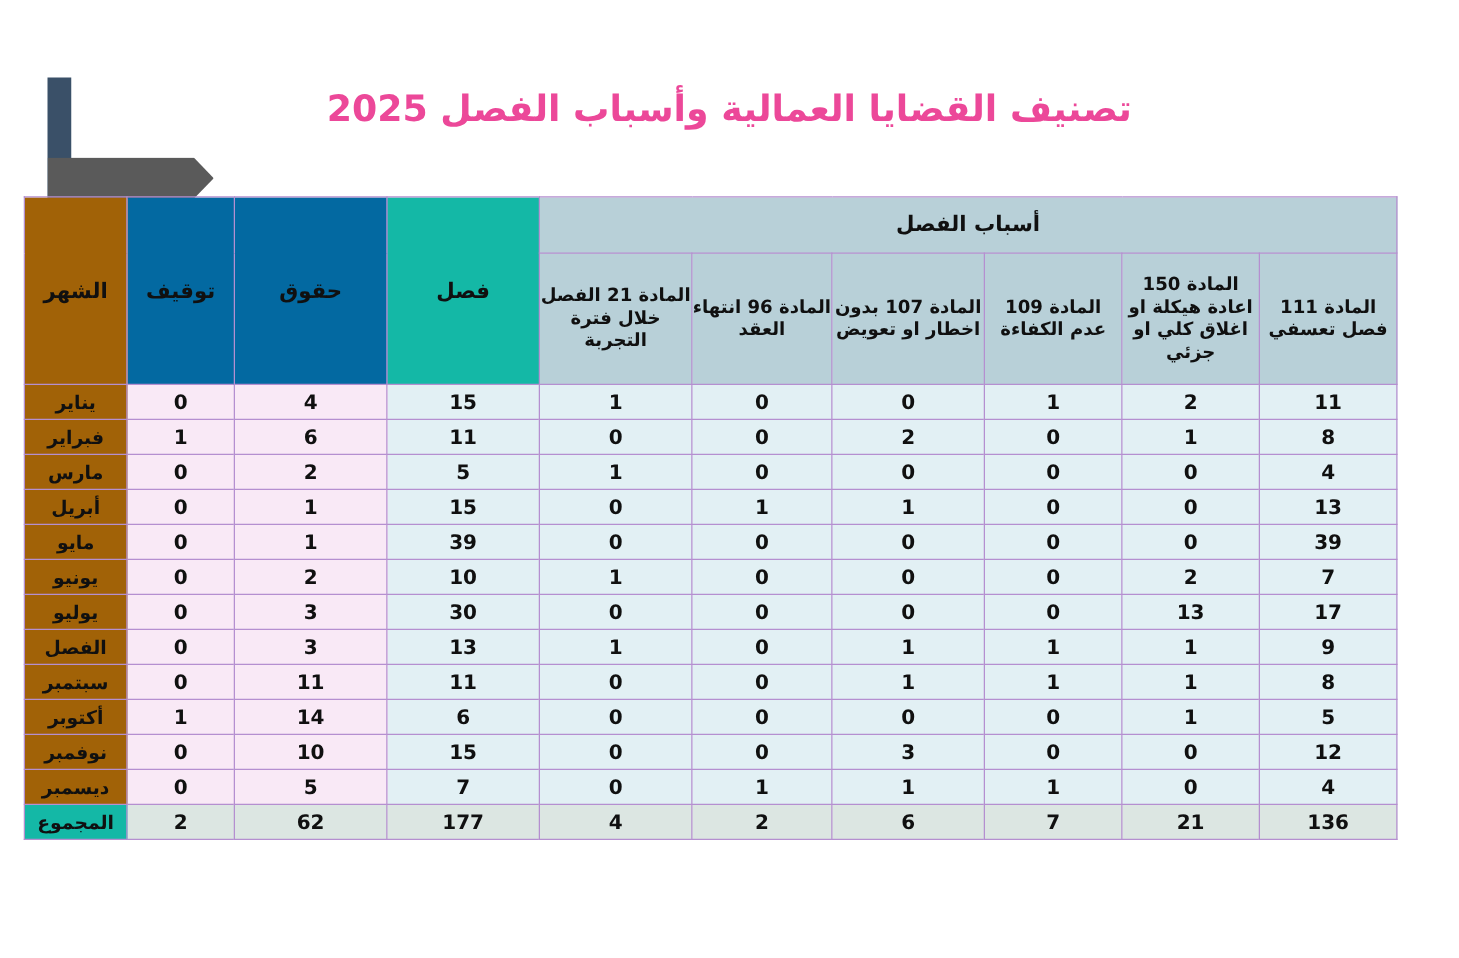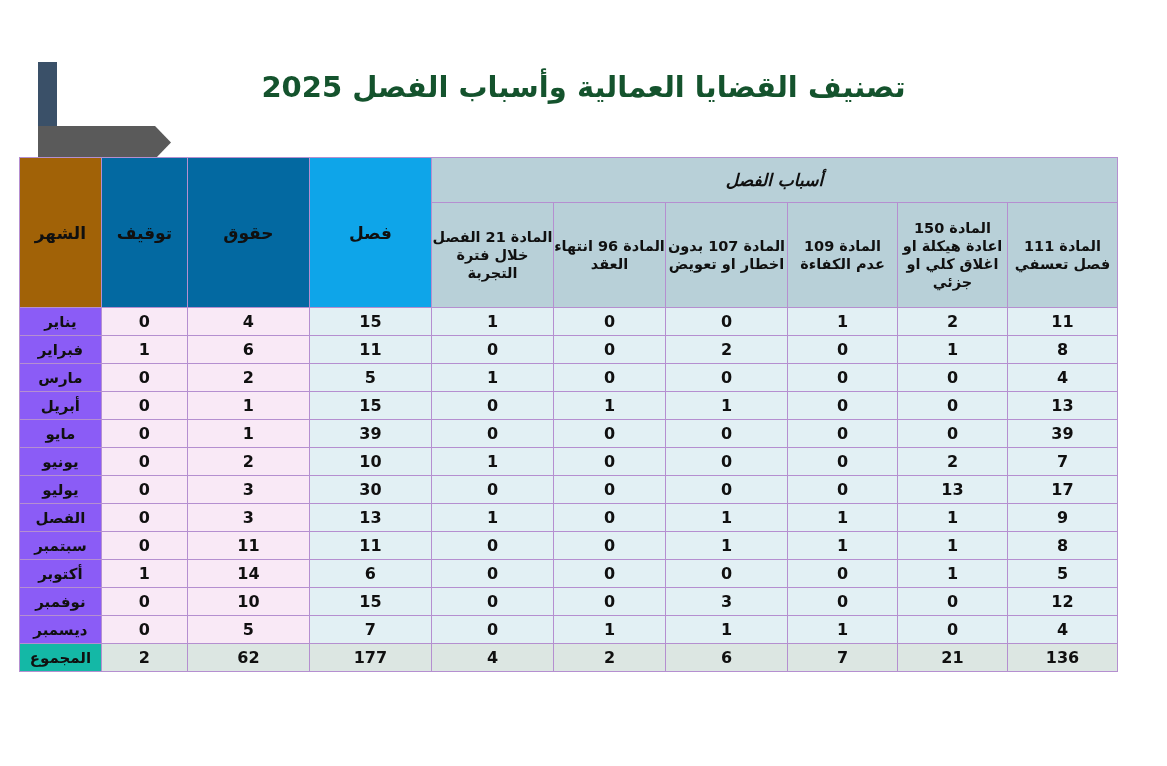--- a/index.html
+++ b/index.html
@@ -35,21 +35,21 @@
     clip-path: polygon(0 0, 88% 0, 100% 50%, 88% 100%, 0 100%);
   }
 
   
   #page-title {
     position: absolute;
     top: 70px;
     left: 0;
     width: 1167px;
     text-align: center;
-    color: #14532d;
+    color: #ec4899;
     font-size: 29px;
     font-weight: bold;
     letter-spacing: 0.3px;
     direction: rtl;
     font-family: "DejaVu Sans", "Liberation Sans", sans-serif;
   }
 
   
   #table-wrap {
     position: absolute;
@@ -73,32 +73,31 @@
     color: #101010;
     font-weight: bold;
   }
 
   
   th.group-head {
     background: #b8d0d8;
     height: 44px;
     font-size: 17px;
     font-weight: normal;
-    font-style: italic;
   }
   th.col-head {
     background: #b8d0d8;
     height: 104px;
     font-size: 14.5px;
     line-height: 1.25;
     padding: 2px 4px;
     font-weight: bold;
   }
   th.col-head-merged {
-    background: #0ea5e9;
+    background: #14b8a6;
     font-size: 17px;
     font-weight: bold;
   }
   th.col-head-light {
     background: #0369a1;
     font-size: 17px;
     font-weight: bold;
   }
   th.col-head-month {
     background: #a16207;
@@ -111,21 +110,21 @@
     background: #e2f0f4;
     height: 27px;
     font-size: 16px;
   }
   td.num-pink {
     background: #f9e9f6;
     height: 27px;
     font-size: 16px;
   }
   td.month {
-    background: #8b5cf6;
+    background: #a16207;
     height: 27px;
     font-size: 15px;
     font-weight: bold;
   }
   tr.total-row td.num,
   tr.total-row td.num-pink {
     background: #dce6e2;
   }
   tr.total-row td.month {
     background: #14b8a6;

